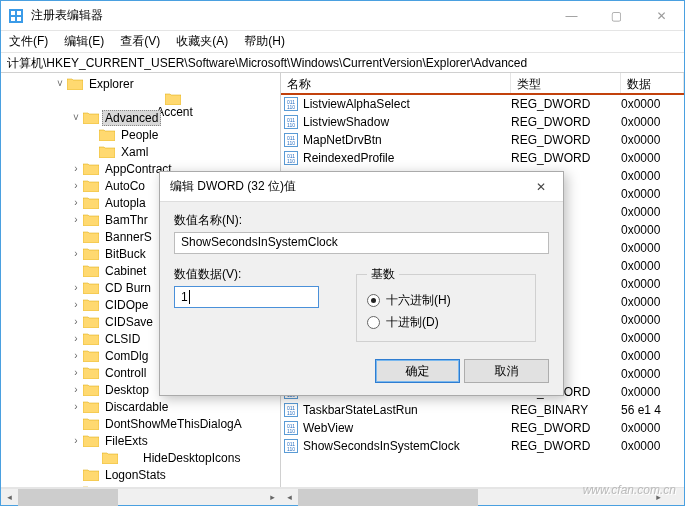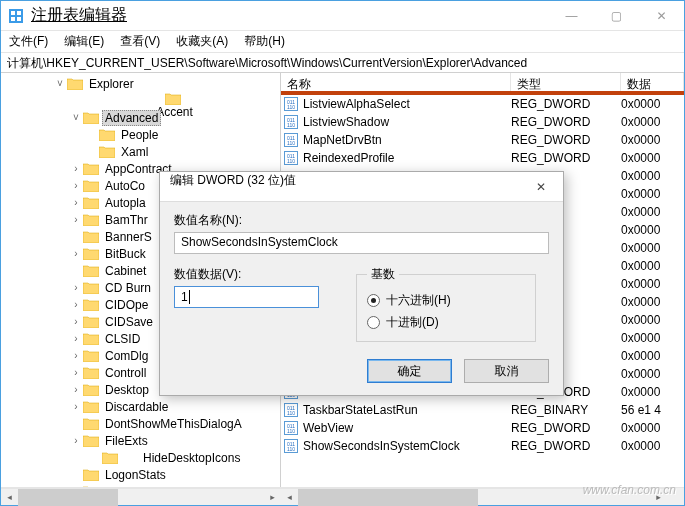--- a/index.html
+++ b/index.html
@@ -22,21 +22,21 @@
   .titlebar {
     height: 30px;
     display: flex; align-items: center;
     background: #fff;
     border-bottom: 1px solid #e5e5e5;
   }
   .titlebar .icon {
     width: 18px; height: 18px; margin: 0 6px;
     display: inline-flex; align-items: center; justify-content: center;
   }
-  .titlebar .title { flex: 0 0 auto; font-size: 16px; text-decoration: underline; }
+  .titlebar .title { flex: 0 0 auto; font-size: 12px; }
   .titlebar .spacer { flex: 1; }
   .tbtn {
     width: 45px; height: 30px;
     display: flex; align-items: center; justify-content: center;
     color: #999;
   }
   .menubar {
     height: 22px;
     display: flex; align-items: center;
     padding: 0 0px;
@@ -79,21 +79,21 @@
   .tree-row.selected .label {
     background: #d8d8d8;
     border: 1px dotted #888;
     padding: 0 2px;
   }
   .list {
     flex: 1; overflow: hidden; position: relative;
   }
   .list-header {
     display: flex; height: 22px;
-    border-bottom: 4px solid #c2410c;
+    border-bottom: 2px solid #c2410c;
     font-size: 12px;
   }
   .list-header .col {
     padding: 3px 6px;
     border-right: 1px solid #e5e5e5;
   }
   .col-name { width: 230px; }
   .col-type { width: 110px; }
   .col-data { flex: 1; }
   .list-body { }
@@ -131,21 +131,21 @@
     position: absolute;
     left: 158px; top: 170px;
     width: 405px; height: 225px;
     background: #f0f0f0;
     border: 1px solid #aaa;
     box-shadow: 3px 3px 12px rgba(0,0,0,0.25);
     display: flex; flex-direction: column;
   }
   .dlg-title {
     height: 30px; background: #fff;
-    display: flex; align-items: flex-start;
+    display: flex; align-items: center;
     padding-left: 10px;
     border-bottom: 1px solid #ddd;
   }
   .dlg-title .spacer { flex: 1; }
   .dlg-close {
     width: 44px; height: 30px;
     display: flex; align-items: center; justify-content: center;
     color: #444; font-size: 12px;
   }
   .dlg-body {
@@ -182,21 +182,21 @@
   .radio {
     width: 13px; height: 13px; border: 1px solid #666; border-radius: 50%;
     margin-right: 6px; position: relative; background: #fff;
   }
   .radio.checked::after {
     content: ""; position: absolute; left: 3px; top: 3px;
     width: 5px; height: 5px; background: #222; border-radius: 50%;
   }
   .dlg-buttons {
     position: absolute; right: 14px; bottom: 12px;
-    display: flex; gap: 12px; font-family: Liberation Mono, monospace;
+    display: flex; gap: 4px; font-family: Liberation Mono, monospace;
   }
   .btn {
     width: 85px; height: 24px;
     background: #e1e1e1; border: 1px solid #adadad;
     display: flex; align-items: center; justify-content: center;
   }
   .btn.focus { border: 1px solid #2f7dd1; box-shadow: 0 0 0 1px #7ab8ee inset; }
 
   .watermark {
     position: absolute; right: 8px; bottom: 8px;

